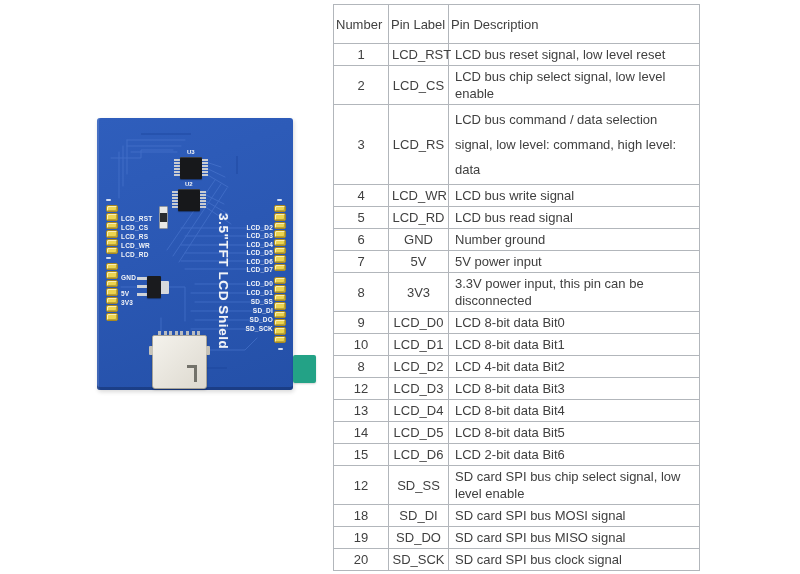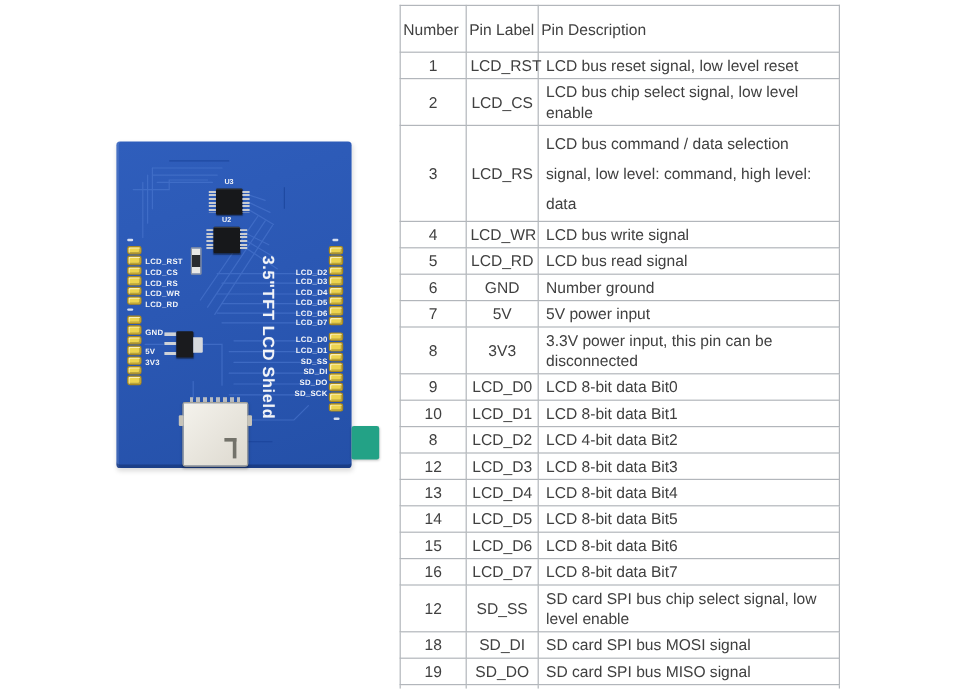--- a/index.html
+++ b/index.html
@@ -325,26 +325,21 @@
     <td class="c-desc">LCD 8-bit data Bit4</td>
   </tr>
         <tr>
     <td class="c-num">14</td>
     <td class="c-lab">LCD_D5</td>
     <td class="c-desc">LCD 8-bit data Bit5</td>
   </tr>
         <tr>
     <td class="c-num">15</td>
     <td class="c-lab">LCD_D6</td>
-    <td class="c-desc">LCD 8-bit data Bit6</td>
-  </tr>
-        <tr>
-    <td class="c-num">16</td>
-    <td class="c-lab">LCD_D7</td>
-    <td class="c-desc">LCD 8-bit data Bit7</td>
+    <td class="c-desc">LCD 2-bit data Bit6</td>
   </tr>
         <tr>
     <td class="c-num">12</td>
     <td class="c-lab">SD_SS</td>
     <td class="c-desc">SD card SPI bus chip select signal, low level enable</td>
   </tr>
         <tr>
     <td class="c-num">18</td>
     <td class="c-lab">SD_DI</td>
     <td class="c-desc">SD card SPI bus MOSI signal</td>

